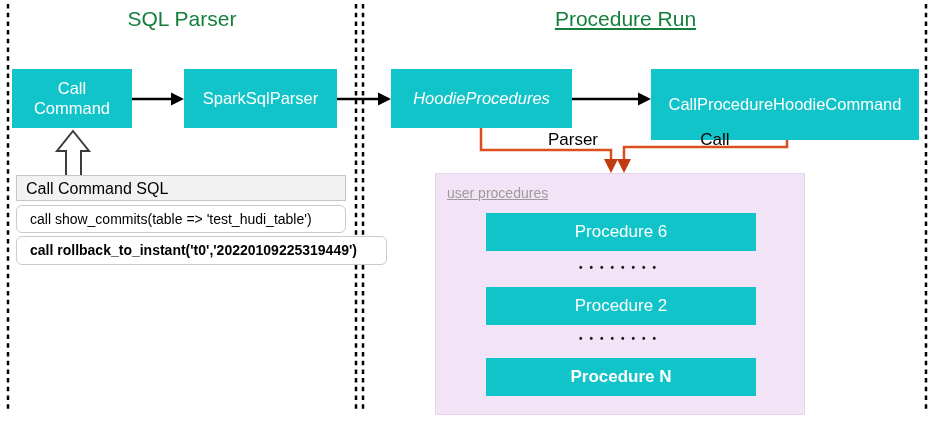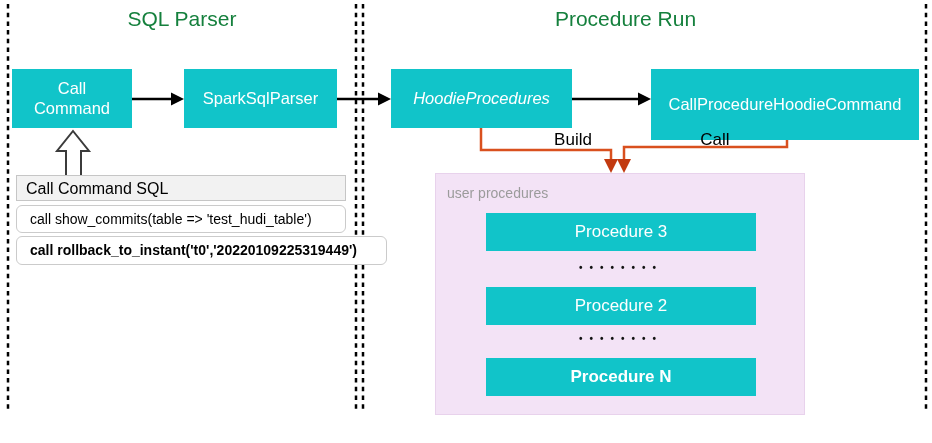--- a/index.html
+++ b/index.html
@@ -70,40 +70,40 @@
 
     <g>
       <polyline points="787,128 787,147 624,147 624,161" fill="none" stroke="#D9501E" stroke-width="2.5"></polyline>
       <polygon points="624,173 617,159 631,159" fill="#C23A10"></polygon>
     </g>
 
     <polygon points="73,131 89,151 81,151 81,176 66,176 66,151 57,151" fill="#ffffff" stroke="#3b3b3b" stroke-width="2"></polygon>
   </svg>
 
   <div class="abs section-title" style="left:8px;top:7px;width:348px;">SQL Parser</div>
-  <div class="abs section-title" style="left:363px;top:7px;width:525px;">Procedure Run</div>
+  <div class="abs section-title" style="left:363px;top:7px;width:525px;text-decoration:underline;">Procedure Run</div>
 
   <div class="abs node" style="left:12px;top:69px;width:120px;height:59px;flex-direction:column;">
     <span>Call</span>
     <span>Command</span>
   </div>
   <div class="abs node" style="left:184px;top:69px;width:153px;height:59px;">SparkSqlParser</div>
   <div class="abs node" style="left:391px;top:69px;width:181px;height:59px;font-style:italic;">HoodieProcedures</div>
   <div class="abs node" style="left:651px;top:69px;width:268px;height:71px;">CallProcedureHoodieCommand</div>
 
-  <div class="abs edge-label" style="left:533px;top:130px;width:80px;">Build</div>
+  <div class="abs edge-label" style="left:533px;top:130px;width:80px;">Parser</div>
   <div class="abs edge-label" style="left:675px;top:130px;width:80px;">Call</div>
 
   <div class="abs panel-header" style="left:16px;top:175px;width:330px;height:26px;">Call Command SQL</div>
   <div class="abs panel-row" style="left:16px;top:205px;width:330px;height:28px;">call show_commits(table =&gt; 'test_hudi_table')</div>
   <div class="abs panel-row" style="left:16px;top:236px;width:371px;height:29px;font-weight:bold;">call rollback_to_instant('t0','20220109225319449')</div>
 
   <div class="abs purple-box" style="left:435px;top:173px;width:370px;height:242px;">
-    <div class="abs user-proc-label" style="left:11px;top:11px;">user procedures</div>
+    <div class="abs user-proc-label" style="left:11px;top:11px;text-decoration:underline;">user procedures</div>
 
-    <div class="proc-node" style="top:39px;">Procedure 3</div>
+    <div class="proc-node" style="top:39px;">Procedure 6</div>
     <div class="dots" style="top:86px;">••••••••</div>
     <div class="proc-node" style="top:113px;">Procedure 2</div>
     <div class="dots" style="top:157px;">••••••••</div>
     <div class="proc-node" style="top:184px;font-weight:bold;">Procedure N</div>
   </div>
 
 </div>
 
 </body></html>

